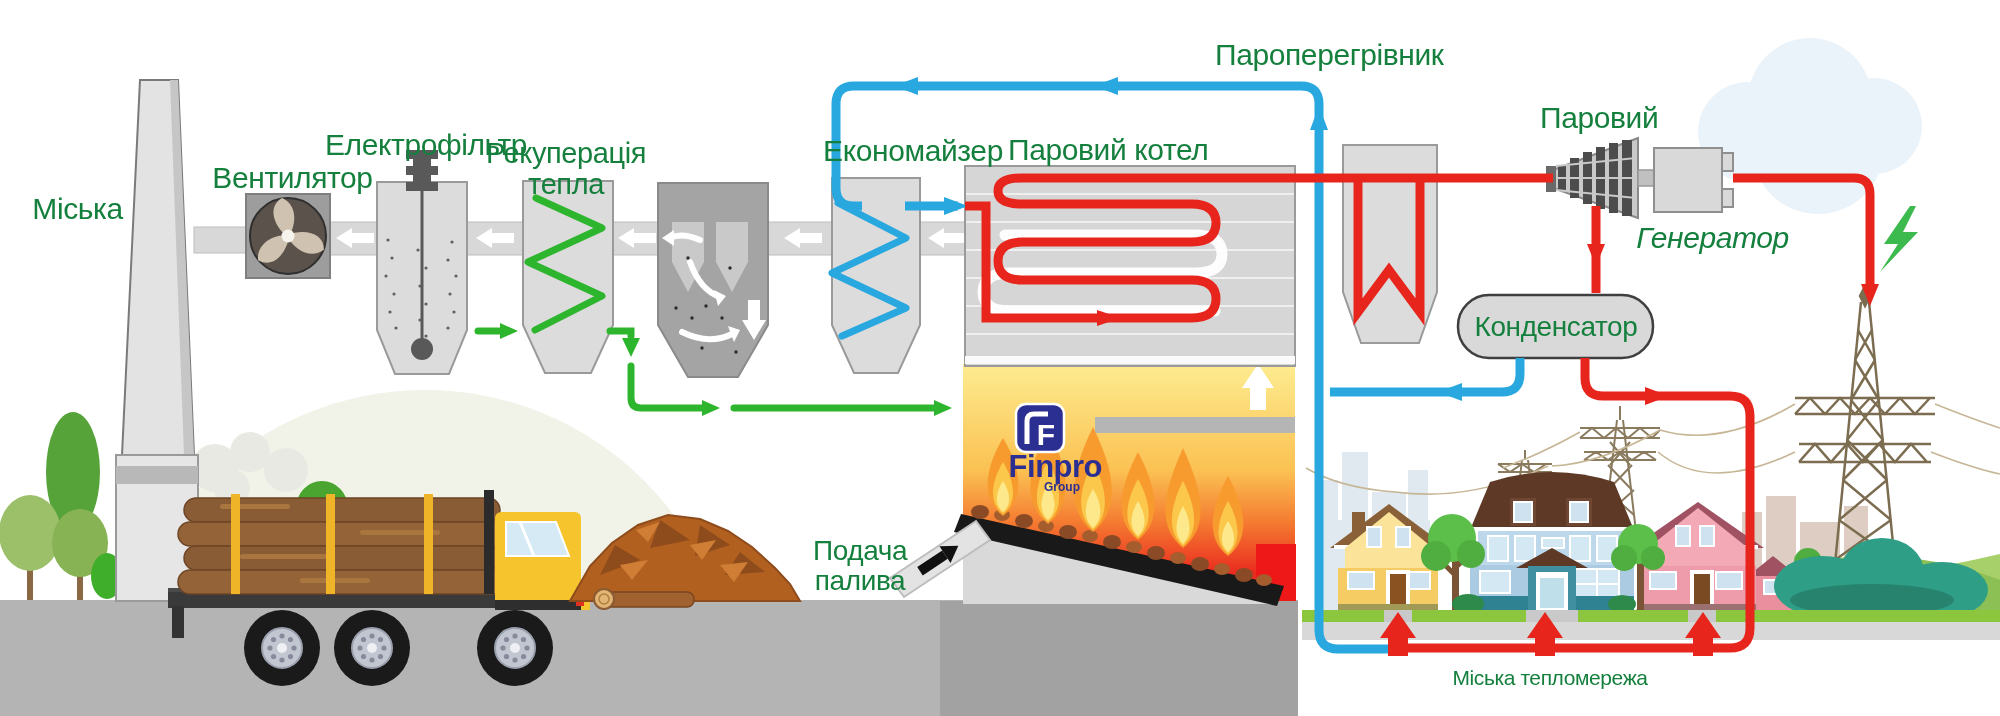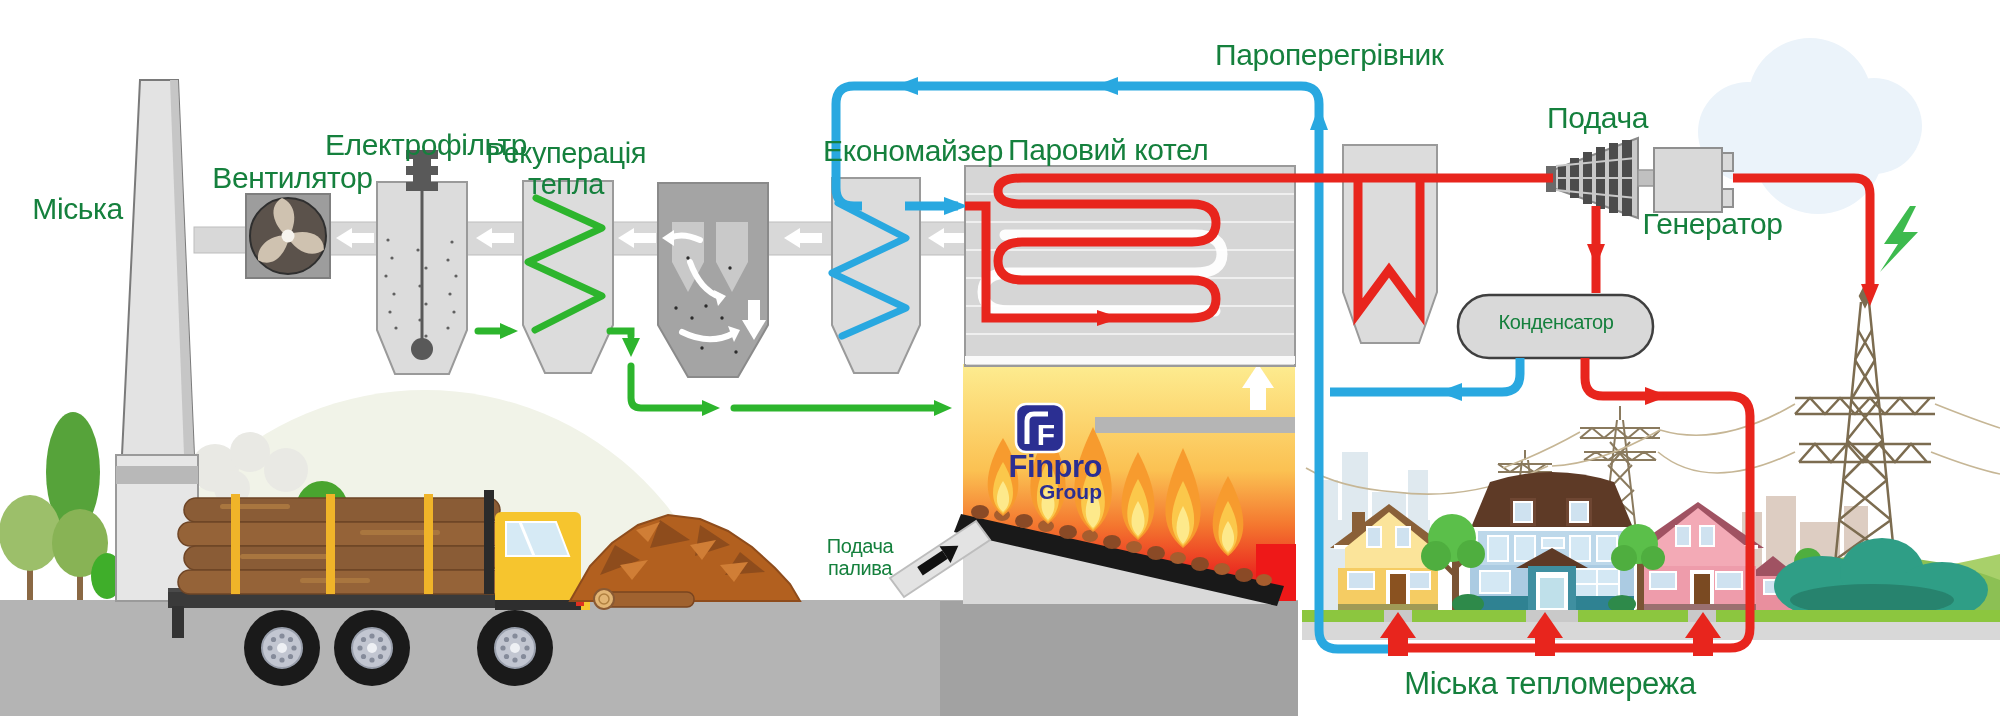--- a/index.html
+++ b/index.html
@@ -1,24 +1,24 @@
 <!DOCTYPE html>
 <html><head>
 <meta charset="utf-8">
 <style>
   html,body{margin:0;padding:0;background:#fff;}
   .stage{position:relative;width:2000px;height:716px;background:#ffffff;overflow:hidden;
          font-family:"Liberation Sans",sans-serif;}
   .stage svg{position:absolute;left:0;top:0;}
   .lbl{position:absolute;color:#15803d;font-size:30px;line-height:1.08;text-align:center;
        letter-spacing:-0.4px;white-space:normal;}
-  .lbl.small{font-size:20px;}
+  .lbl.small{font-size:28px;}
   .brand-name{position:absolute;color:#2b2f92;font-weight:800;font-size:31px;text-align:center;
               letter-spacing:-0.5px;}
-  .brand-sub{position:absolute;color:#2b2f92;font-weight:800;font-size:21px;text-align:right;}
+  .brand-sub{position:absolute;color:#2b2f92;font-weight:800;font-size:12px;text-align:center;}
 </style>
 </head>
 <body>
 
 <div class="stage">
 
 <svg width="2000" height="716" viewBox="0 0 2000 716">
   <defs>
     <linearGradient id="fg" x1="0" y1="0" x2="0" y2="1">
       <stop offset="0" stop-color="#fdec90"></stop>
@@ -526,22 +526,22 @@
   </g>
 </svg>
 
 <div class="lbl" style="left:20px;top:193px;width:115px;">Міська</div>
 <div class="lbl" style="left:205px;top:162px;width:175px;">Вентилятор</div>
 <div class="lbl" style="left:325px;top:129px;width:190px;">Електрофільтр</div>
 <div class="lbl" style="left:482px;top:93px;width:168px;font-size:29px;margin-top:45px;">Рекуперація тепла</div>
 <div class="lbl" style="left:1008px;top:134px;width:200px;white-space:nowrap;">Паровий котел</div>
 <div class="lbl" style="left:823px;top:135px;width:180px;">Економайзер</div>
 <div class="lbl" style="left:1215px;top:39px;width:220px;white-space:nowrap;">Пароперегрівник</div>
-<div class="lbl" style="left:1540px;top:102px;width:115px;">Подача</div>
-<div class="lbl" style="left:1625px;top:208px;width:175px;">Генератор</div>
+<div class="lbl" style="left:1540px;top:102px;width:115px;">Паровий</div>
+<div class="lbl" style="left:1625px;top:222px;width:175px;font-style:italic;">Генератор</div>
 <div class="lbl small" style="left:1462px;top:312px;width:188px;">Конденсатор</div>
 <div class="lbl small" style="left:795px;top:536px;width:130px;">Подача палива</div>
-<div class="lbl" style="left:1390px;top:667px;width:320px;font-size:31px;white-space:nowrap;">Міська тепломережа</div>
+<div class="lbl" style="left:1390px;top:667px;width:320px;font-size:21px;white-space:nowrap;">Міська тепломережа</div>
 
 <div class="brand-name" style="left:980px;top:449px;width:122px;text-align:right;">Finpro</div>
 <div class="brand-sub" style="left:1022px;top:480px;width:80px;">Group</div>
 
 </div>
 
 </body></html>

